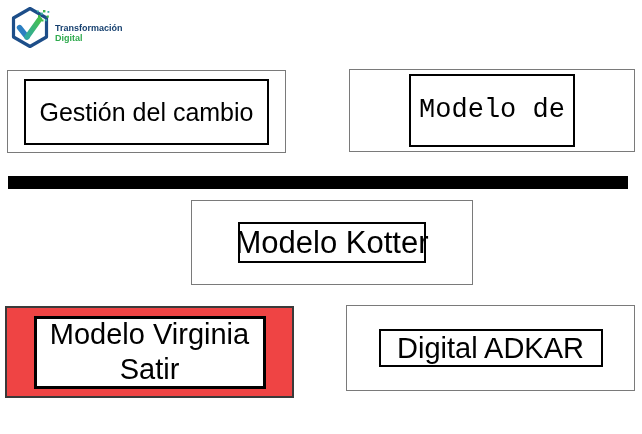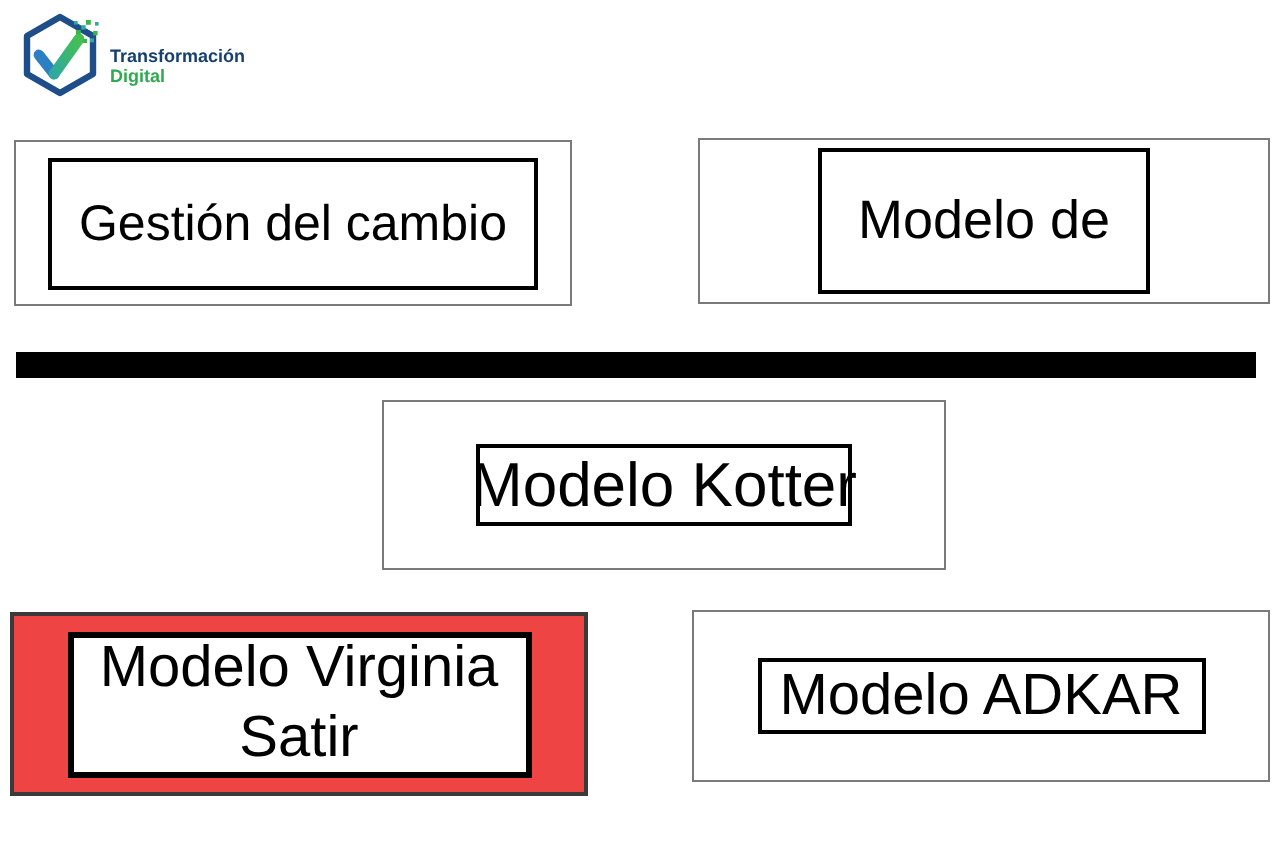--- a/index.html
+++ b/index.html
@@ -28,21 +28,21 @@
     border:2px solid #000000;
     background:#ffffff;
     display:flex;flex-direction:column;align-items:center;justify-content:center;
     text-align:center;
     box-sizing:border-box;
   }
   .inner-box span{display:block;white-space:nowrap;}
   
   .box-a{left:7px;top:70px;width:277px;height:81px;}
   .box-a .inner-box{width:245px;height:66px;font-size:25px;line-height:32px;}
-  .box-b{left:349px;top:69px;width:284px;height:81px;}
+  .box-b{left:349px;top:69px;width:284px;height:81px;font-family:Liberation Mono, monospace;}
   .box-b .inner-box{width:166px;height:73px;font-size:27px;line-height:35px;}
   .box-c{left:191px;top:200px;width:280px;height:83px;}
   .box-c .inner-box{width:188px;height:41px;font-size:31px;}
   .box-e{left:346px;top:305px;width:287px;height:84px;}
   .box-e .inner-box{width:224px;height:38px;font-size:29px;}
   
   .box-d{
     left:5px;top:306px;width:285px;height:88px;
     background:#ef4444;
     border:2px solid #3a3a3a;
@@ -119,18 +119,18 @@
 
   <div class="outer-box box-d">
     <div class="inner-box">
       <span>Modelo Virginia</span>
       <span>Satir</span>
     </div>
   </div>
 
   <div class="outer-box box-e">
     <div class="inner-box">
-      <span>Modelo ADKAR</span>
+      <span>Digital ADKAR</span>
     </div>
   </div>
 
 
 </div>
 
 </body></html>

